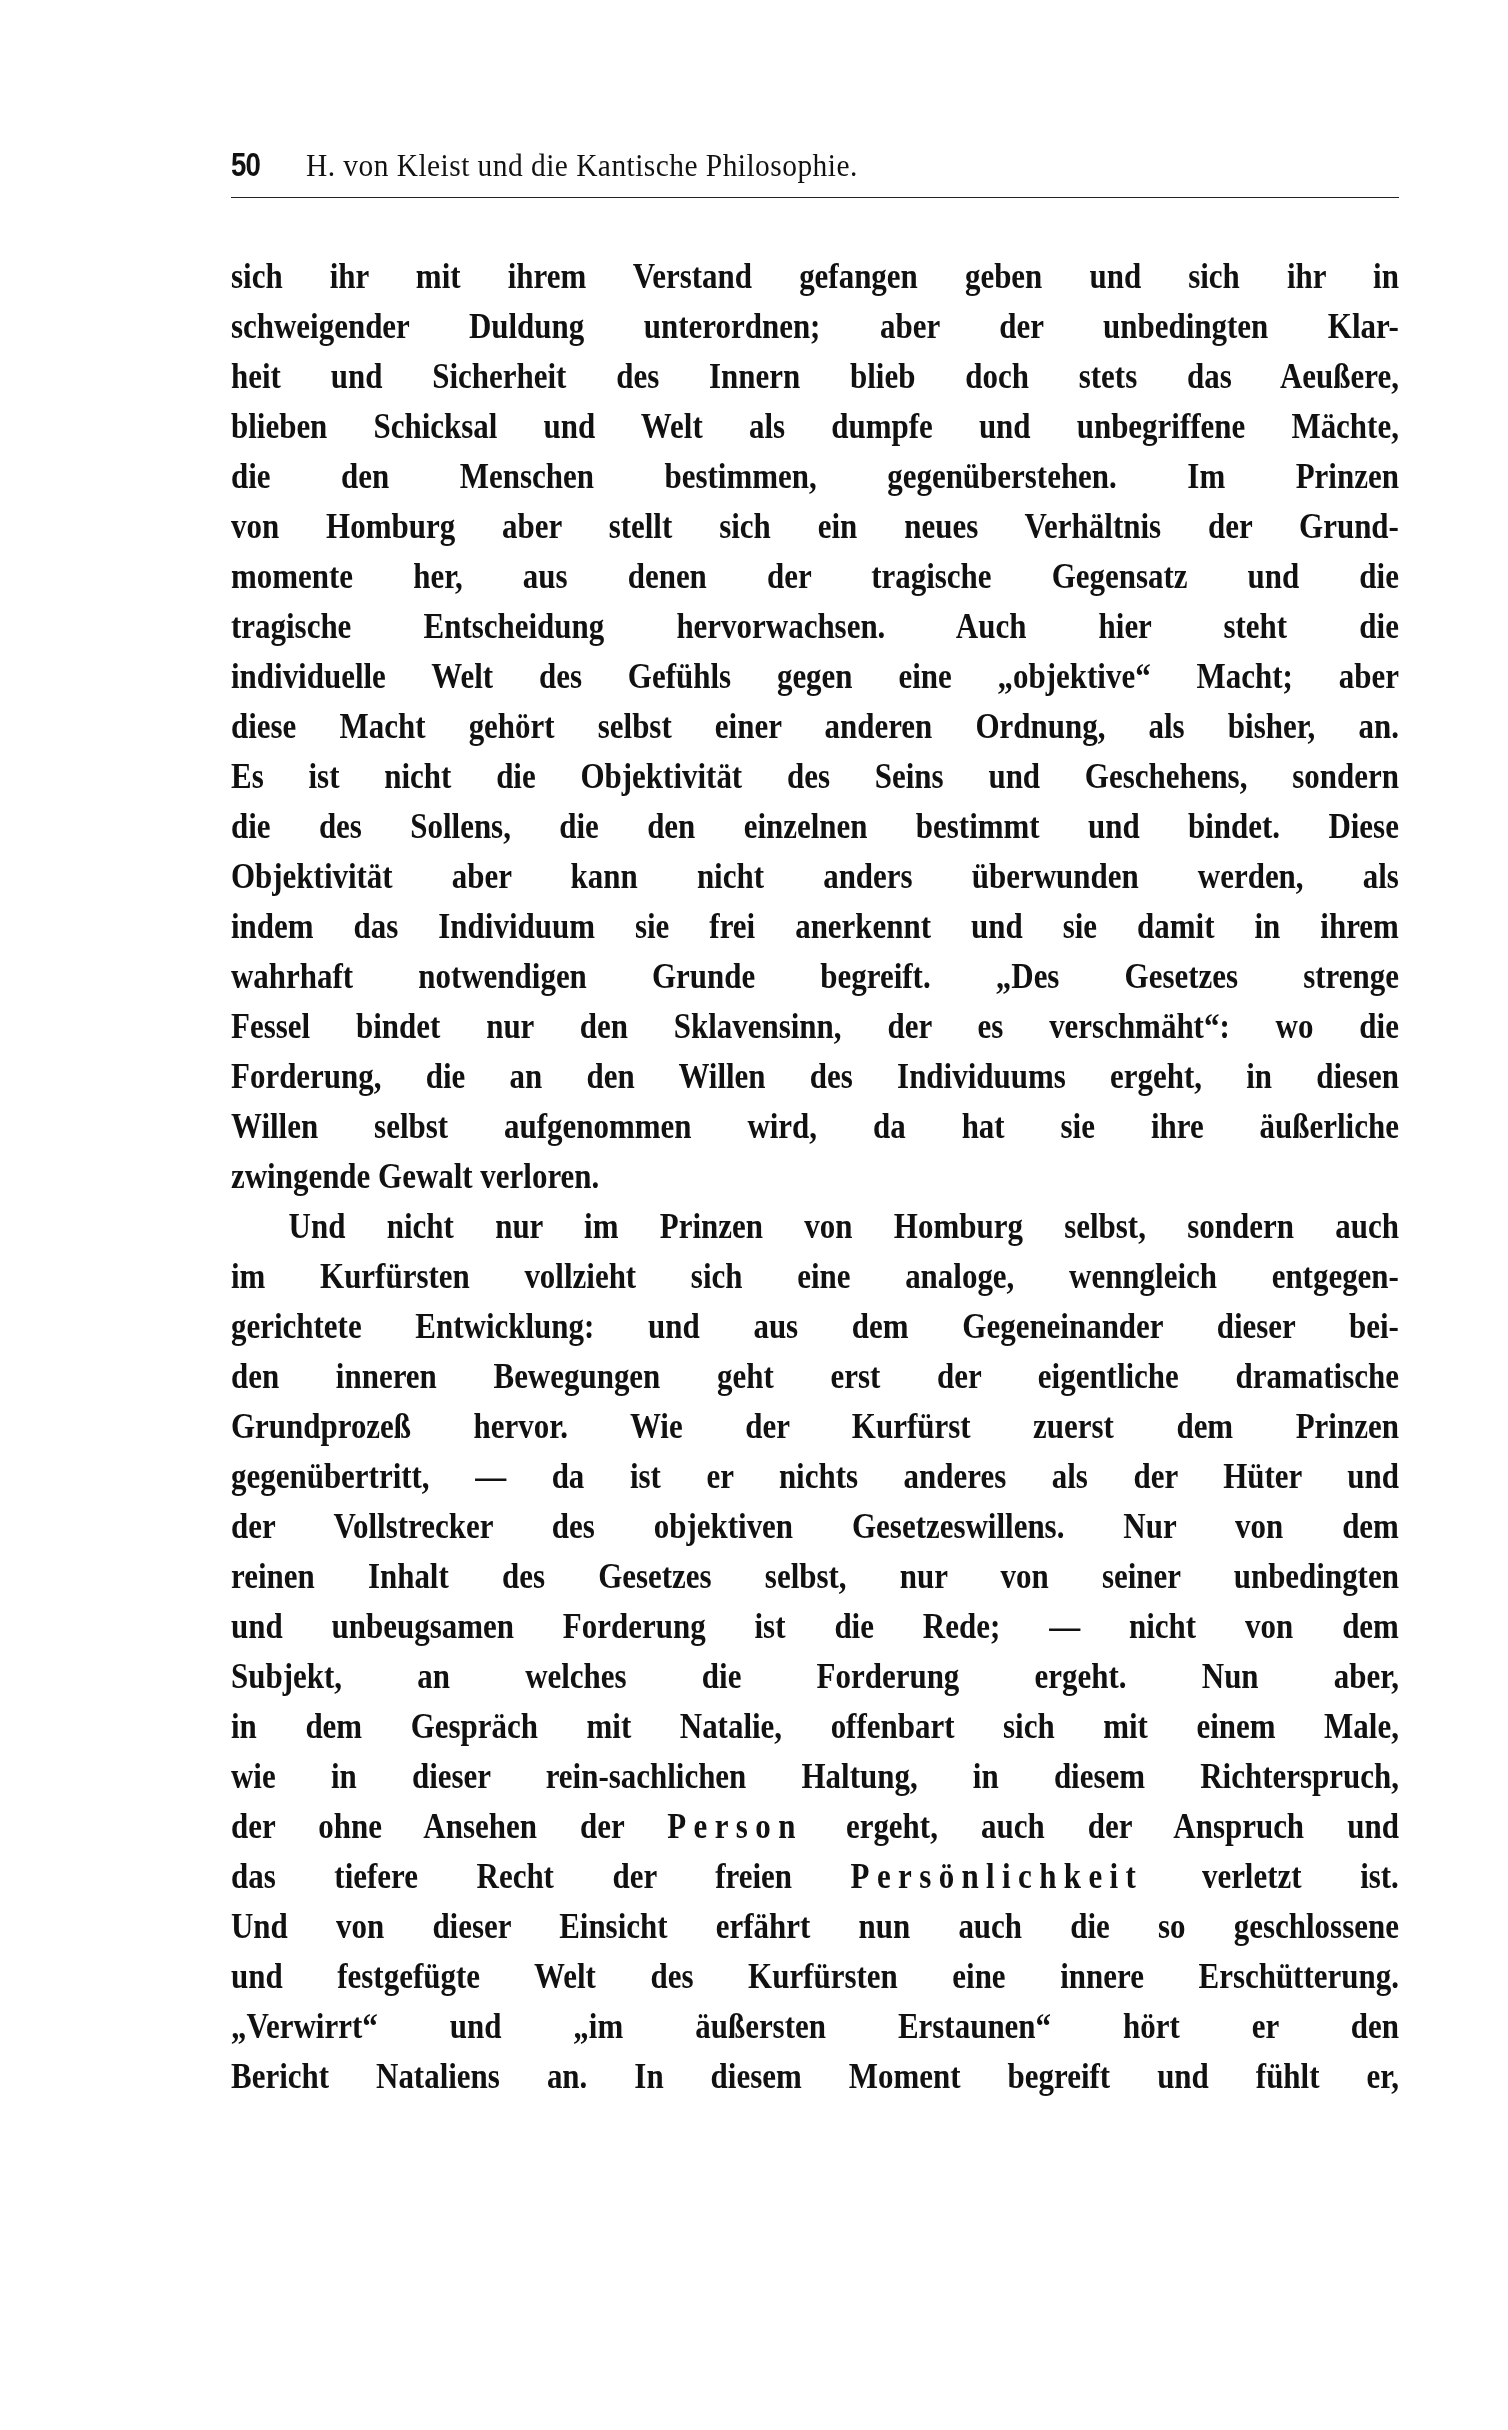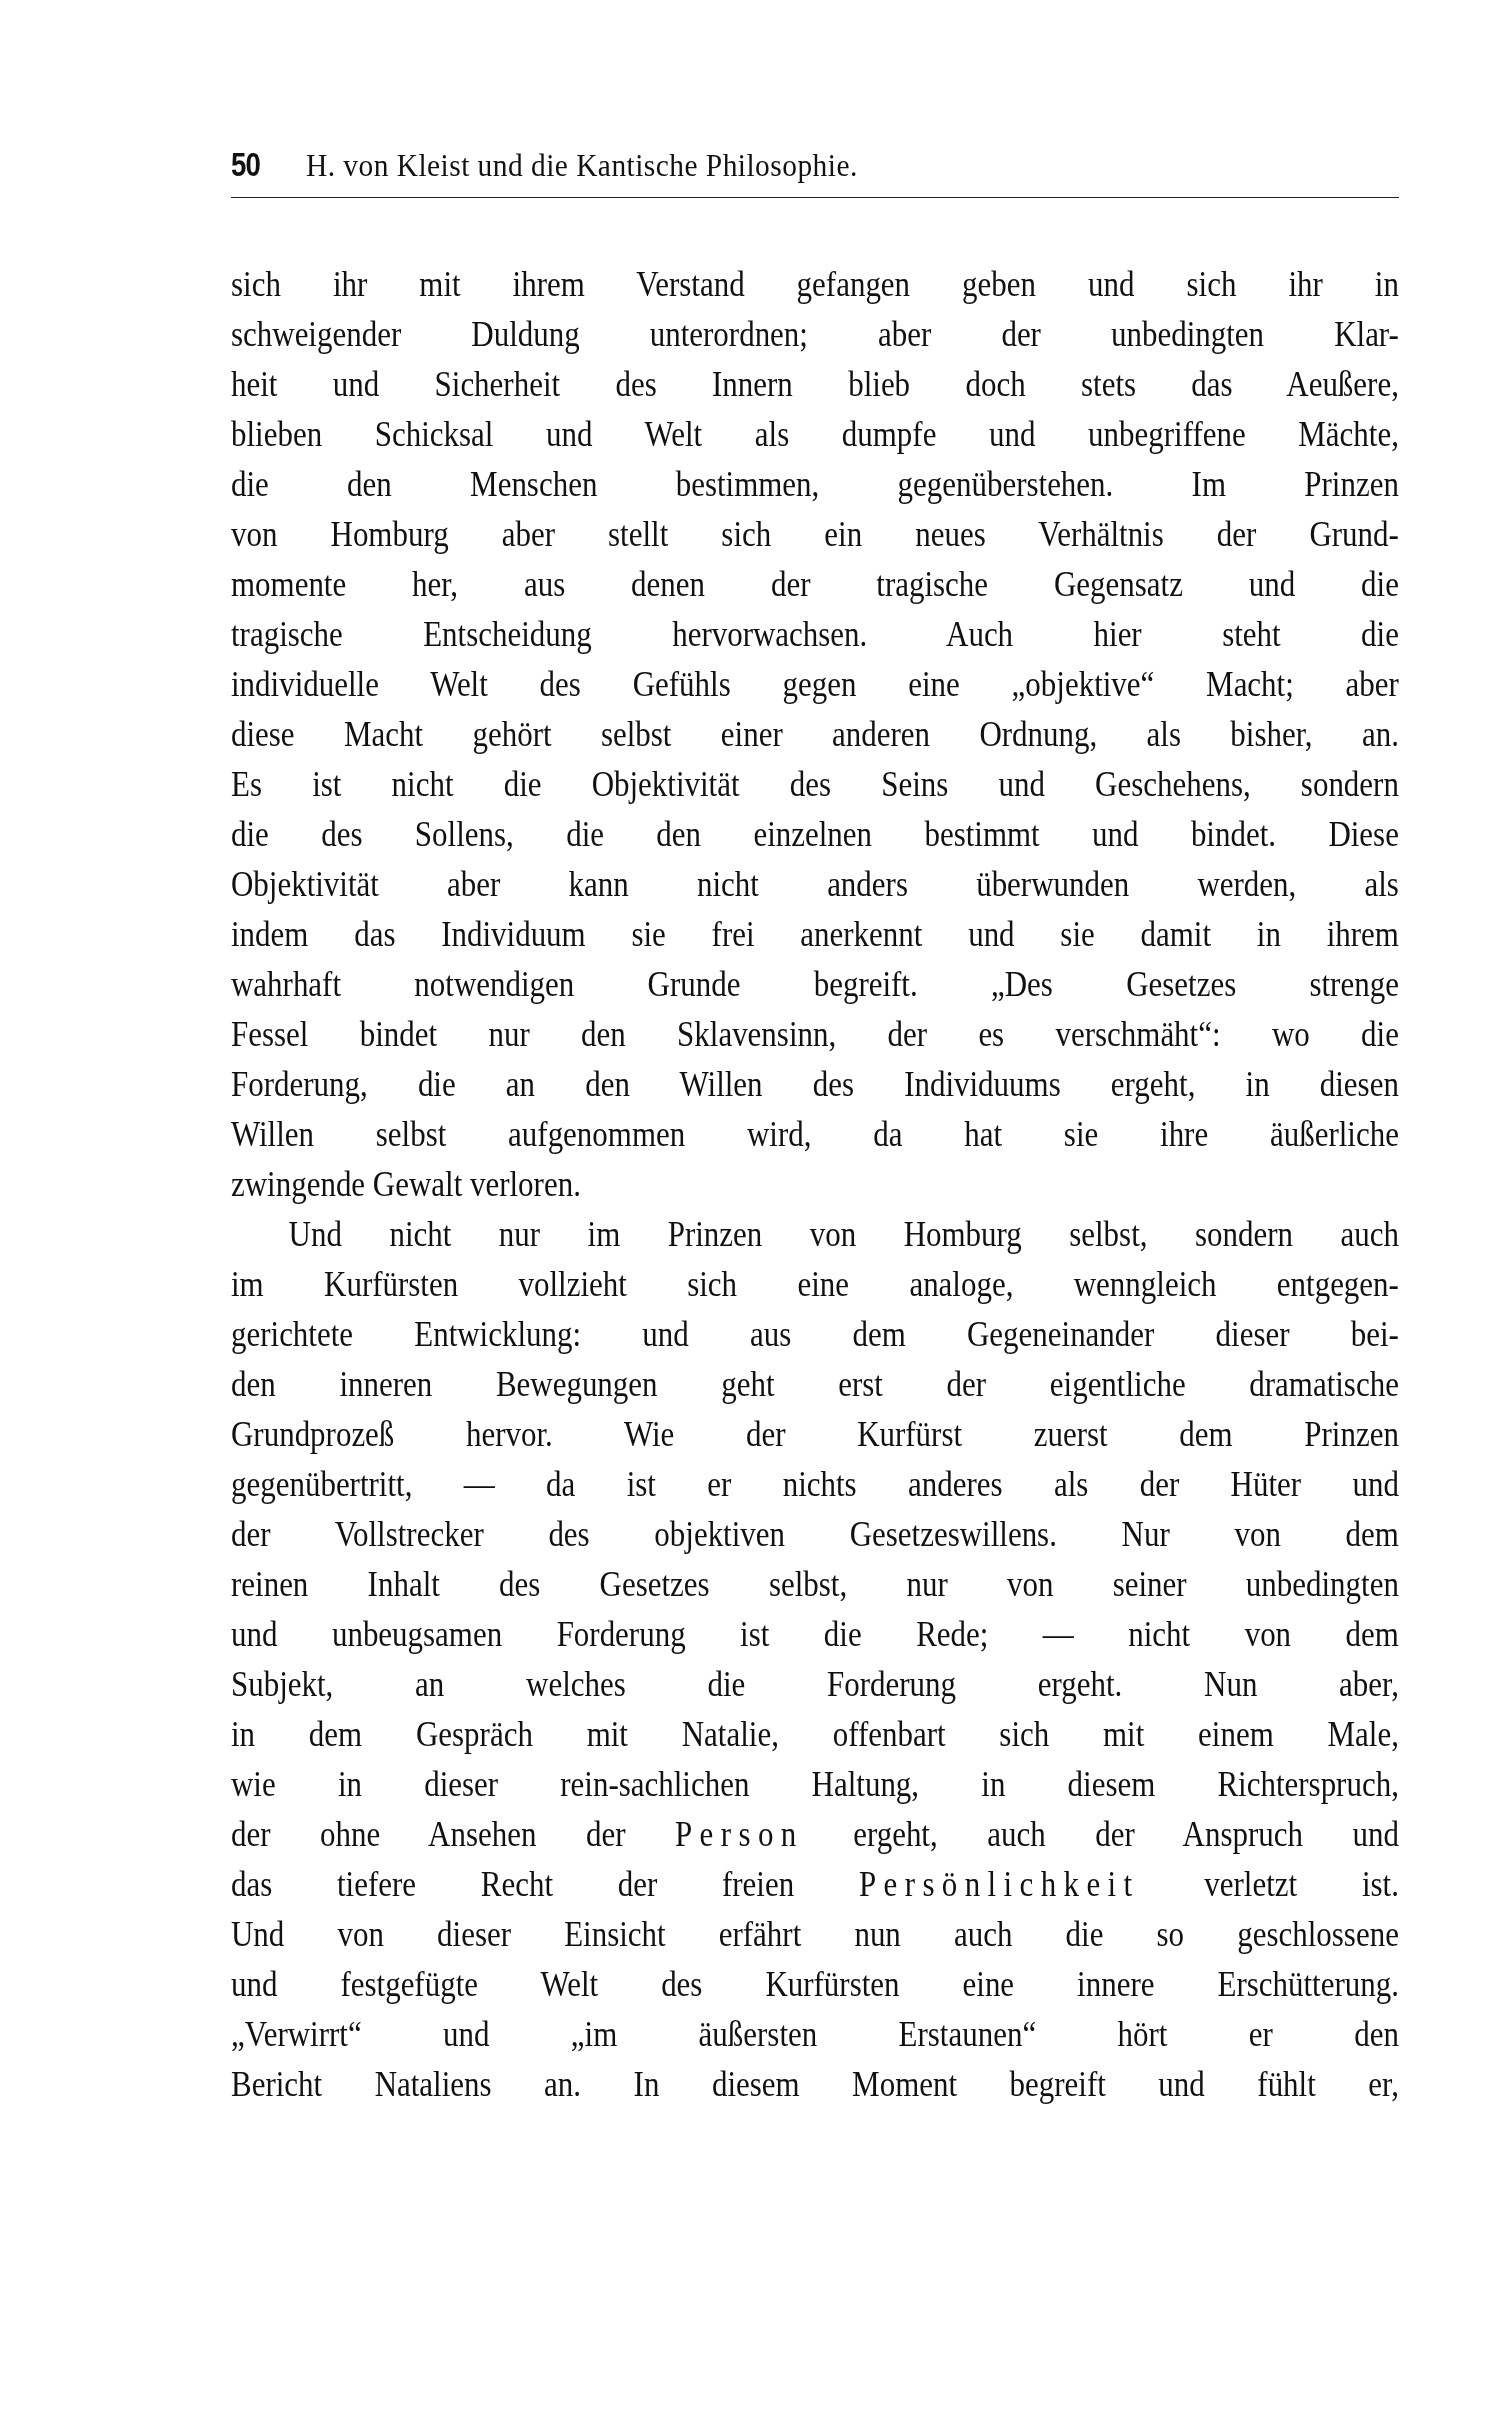--- a/index.html
+++ b/index.html
@@ -55,22 +55,23 @@
       position: absolute;
       left: 0;
       top: 54px;
       width: 1168px;
       height: 0;
       border-top: 1.9px solid #222;
     }
     .body-text {
       position: absolute;
       left: 231px;
-      top: 259px;
+      top: 251px;
       width: 1168px;
+      font-weight: bold;
     }
     .line {
       height: 50px;
       line-height: 50px;
       font-size: 36px;
       white-space: nowrap;
       text-align: justify;
       text-align-last: justify;
       transform: scaleX(0.86);
       transform-origin: left center;

